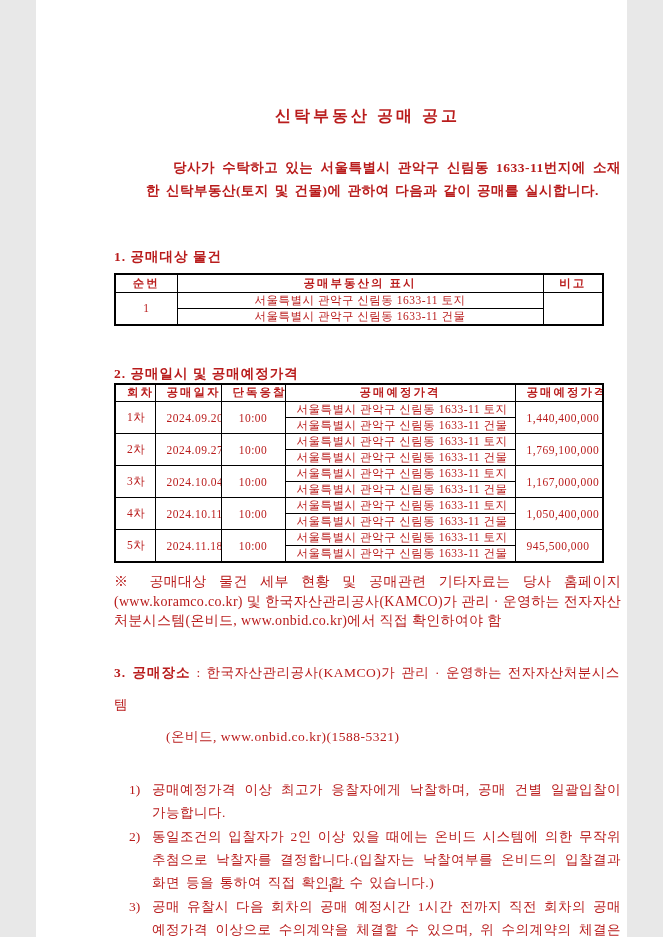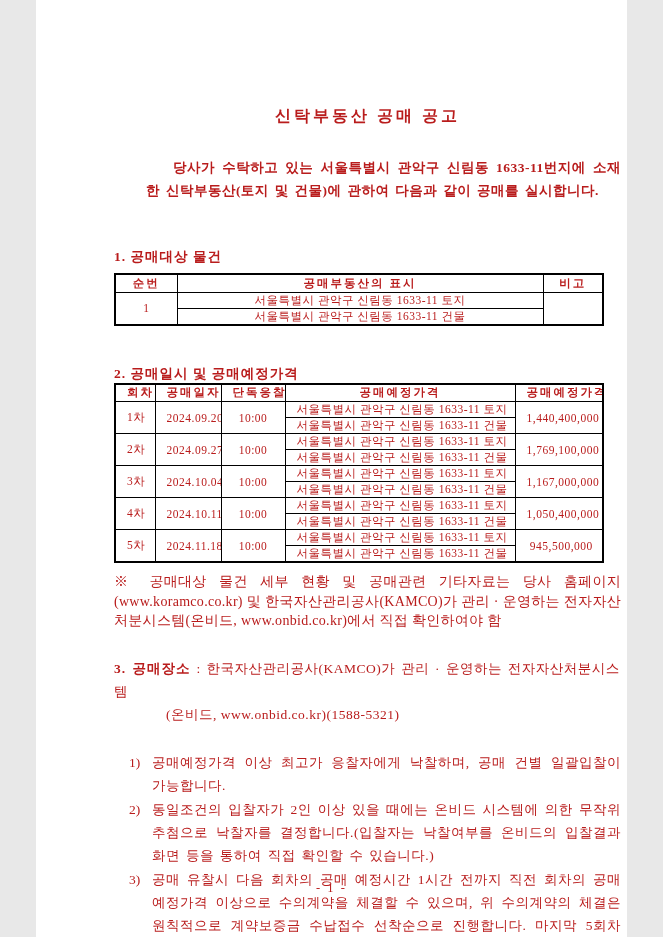--- a/index.html
+++ b/index.html
@@ -69,29 +69,29 @@
     letter-spacing: 0.5px;
     overflow: hidden;
     white-space: nowrap;
     font-family: Liberation Serif, serif;
   }
   table { border: 2px solid #000; }
   th { font-weight: bold; height: 18px; letter-spacing: 2px; }
   .t1 td { height: 15px; }
   .t2 td { height: 15px; }
   .t2 th { height: 18px; }
-  td.price { text-align: center; padding-right: 6px; }
+  td.price { text-align: left; padding-right: 6px; }
   .footnote {
     margin-top: 9px;
     font-size: 14px;
     line-height: 19.5px;
     text-align: justify;
     letter-spacing: 0.3px;
   }
-  .s3 { margin-top: 26px; line-height: 23px; }
+  .s3 { margin-top: 26px; line-height: 32px; }
   .s3-line1 { letter-spacing: 0.5px; word-spacing: 2px; }
   .s3-line2 { margin-left: 52px; letter-spacing: 0.5px; }
   .s4 { margin-top: 25px; line-height: 23px; }
   .s4-head-line { letter-spacing: 0.5px; }
   .colon { font-weight: normal; }
   .items { margin-top: 2px; }
   .item {
     display: flex;
     margin-left: 15px;
     margin-top: 1px;

